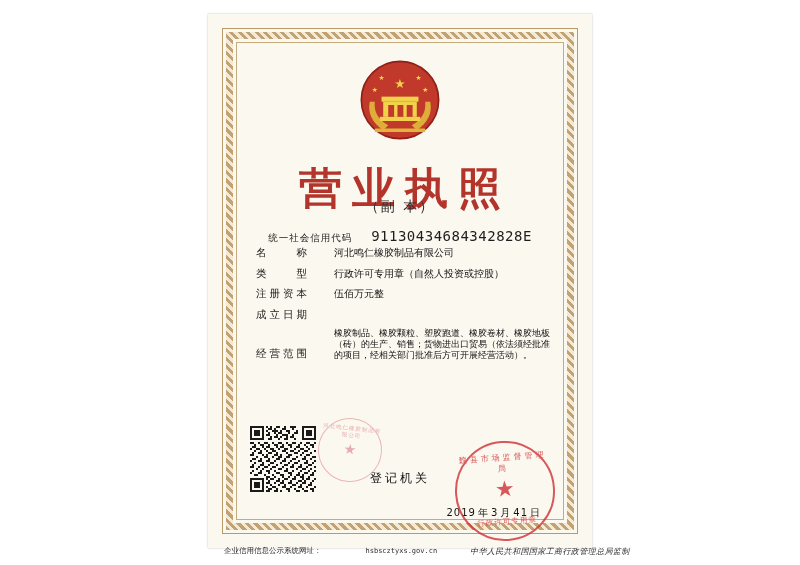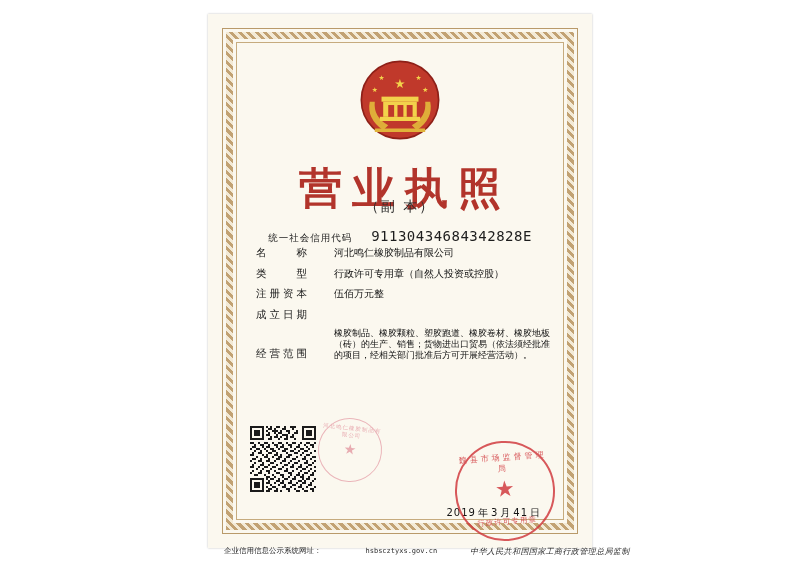--- a/index.html
+++ b/index.html
@@ -595,20 +595,21 @@
             <rect x="12" y="32" width="2" height="1"></rect>
             <rect x="15" y="32" width="1" height="1"></rect>
             <rect x="19" y="32" width="1" height="1"></rect>
             <rect x="23" y="32" width="2" height="1"></rect>
             <rect x="27" y="32" width="2" height="1"></rect>
             <rect x="31" y="32" width="1" height="1"></rect>
         </g>
       </svg>
     </div>
 
+    <div class="registry">登记机关</div>
 
     <div class="date-line">
       <span>2019</span><span>年</span><span>3</span><span>月</span><span>41</span><span>日</span>
     </div>
 
   </div>
 
   <div class="seal-pink">
     <div class="seal-arc">河北鸣仁橡胶制品有限公司</div>
     <div class="seal-star">★</div>

